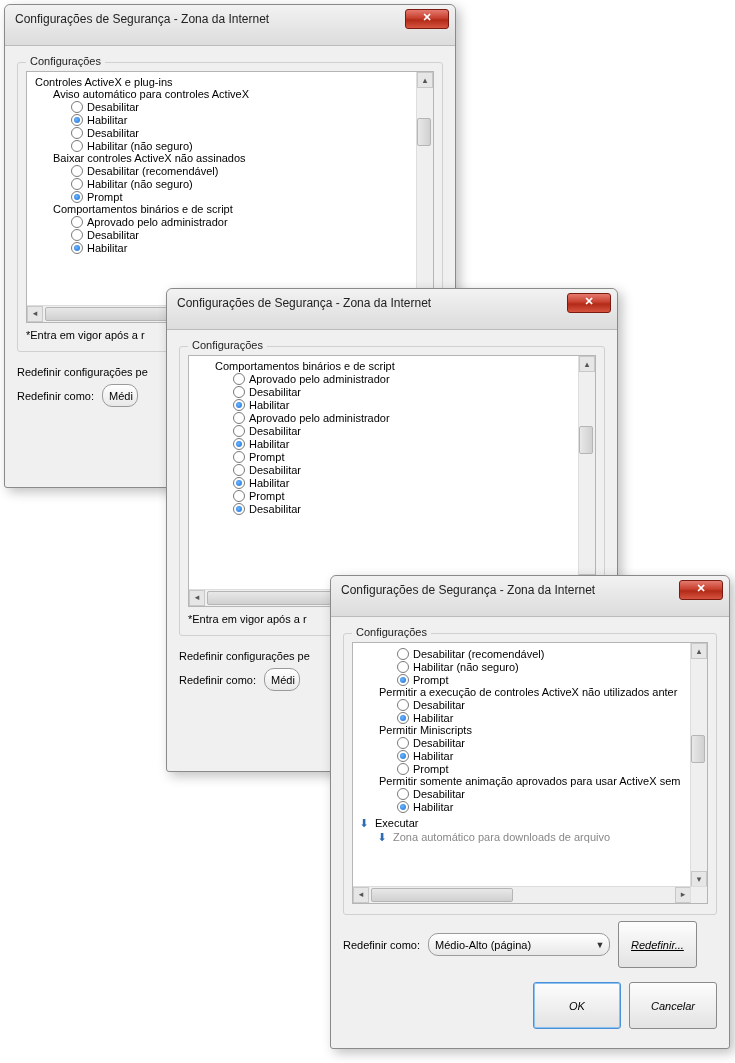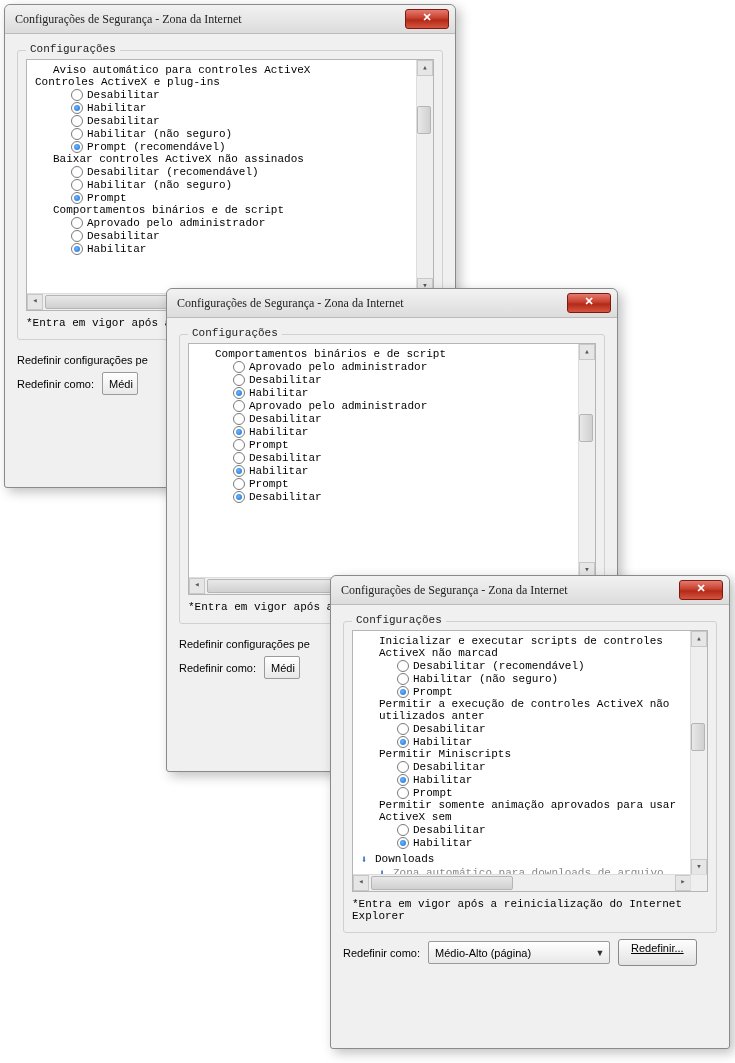--- a/index.html
+++ b/index.html
@@ -21,22 +21,21 @@
     box-shadow: 4px 4px 12px rgba(0,0,0,0.25);
   }
   .titlebar {
     height: 28px;
     background: linear-gradient(to bottom,#f2f2f2,#dcdcdc);
     border-bottom: 1px solid #bbb;
     border-radius: 6px 6px 0 0;
     display:flex;
     align-items:center;
     justify-content:space-between;
-    padding: 0 6px 0 10px;
-    font-family: Liberation Serif, serif;
+    padding: 0 6px 12px 10px;
   }
   .titlebar .title {
     font-size: 12px;
     color:#222;
   }
   .close-btn {
     width: 42px;
     height: 18px;
     background: linear-gradient(to bottom,#e47a6f,#c8402e 45%,#b22a18 55%,#d6543f);
     border:1px solid #7b1a10;
@@ -51,21 +50,20 @@
   .body {
     padding: 10px 12px 12px 12px;
   }
   .group {
     border:1px solid #d0d0d0;
     border-radius:3px;
     padding: 8px 8px 10px 8px;
     position:relative;
     margin-top:6px;
     background:#f0f0f0;
-    font-family:Liberation Mono, monospace;
   }
   .group-title {
     position:absolute;
     top:-8px;
     left:8px;
     background:#f0f0f0;
     padding:0 4px;
     font-size:11px;
     color:#222;
   }
@@ -175,41 +173,43 @@
   .reset-controls {
     margin-top:6px;
     display:flex;
     align-items:center;
     gap:8px;
   }
   .combo {
     height:21px;
     background:linear-gradient(to bottom,#fff,#e8e8e8);
     border:1px solid #9a9a9a;
-    border-radius:2px;
+    border-radius:10px;
     display:flex;
     align-items:center;
     padding:0 4px 0 6px;
     gap:6px;
     cursor:pointer;
     min-width:170px;
     justify-content:space-between;
   }
   .combo .ddarrow {
     width:10px; text-align:center; color:#333; font-size:9px;
   }
   .btn {
     height:21px;
-    padding:2px 12px;
+    padding:12px 12px;
     background:linear-gradient(to bottom,#fdfdfd,#e3e3e3);
     border:1px solid #8a8a8a;
     border-radius:3px;
     font-size:11px;
     display:flex;
+    align-items:center;
     cursor:pointer;
+    font-style:italic;
   }
   .btn.focused {
     border:1px solid #4a90d9;
     box-shadow: 0 0 0 1px #8cc1f0 inset;
   }
   .btnrow {
     display:flex;
     justify-content:flex-end;
     gap:8px;
     margin-top:14px;
@@ -229,49 +229,45 @@
 <div class="dialog" style="left:4px; top:4px; width:450px; height:482px;">
   <div class="titlebar">
     <span class="title">Configurações de Segurança - Zona da Internet</span>
     <div class="close-btn"><span>✕</span></div>
   </div>
   <div class="body">
     <div class="group">
       <div class="group-title">Configurações</div>
       <div class="listbox">
         <div class="list-inner">
+          <div class="catrow lvl1">
+              <span class="caticon"></span>
+              <span>Controles ActiveX e plug-ins</span>
+            </div>
+
           <div class="catrow lvl2">
               <span class="caticon"></span>
               <span>Aviso automático para controles ActiveX</span>
             </div>
-
-          <div class="catrow lvl1">
-              <span class="caticon"></span>
-              <span>Controles ActiveX e plug-ins</span>
-            </div>
           <div class="opt" style="padding-left:40px">
               <span class="radio"></span>
               <span>Desabilitar</span>
             </div>
           <div class="opt" style="padding-left:40px">
               <span class="radio sel"></span>
               <span>Habilitar</span>
             </div>
 
           <div class="opt" style="padding-left:40px">
               <span class="radio"></span>
               <span>Desabilitar</span>
             </div>
           <div class="opt" style="padding-left:40px">
               <span class="radio"></span>
               <span>Habilitar (não seguro)</span>
-            </div>
-          <div class="opt" style="padding-left:40px">
-              <span class="radio sel"></span>
-              <span>Prompt (recomendável)</span>
             </div>
 
           <div class="catrow lvl2">
               <span class="caticon"></span>
               <span>Baixar controles ActiveX não assinados</span>
             </div>
           <div class="opt" style="padding-left:40px">
               <span class="radio"></span>
               <span>Desabilitar (recomendável)</span>
             </div>
@@ -418,24 +414,20 @@
 <div class="dialog" style="left:330px; top:575px; width:398px; height:472px;">
   <div class="titlebar">
     <span class="title">Configurações de Segurança - Zona da Internet</span>
     <div class="close-btn"><span>✕</span></div>
   </div>
   <div class="body">
     <div class="group">
       <div class="group-title">Configurações</div>
       <div class="listbox" style="height:260px">
         <div class="list-inner">
-          <div class="catrow lvl2">
-              <span class="caticon"></span>
-              <span>Inicializar e executar scripts de controles ActiveX não marcad</span>
-            </div>
           <div class="opt" style="padding-left:40px">
               <span class="radio"></span>
               <span>Desabilitar (recomendável)</span>
             </div>
           <div class="opt" style="padding-left:40px">
               <span class="radio"></span>
               <span>Habilitar (não seguro)</span>
             </div>
           <div class="opt" style="padding-left:40px">
               <span class="radio sel"></span>
@@ -480,47 +472,54 @@
               <span class="radio"></span>
               <span>Desabilitar</span>
             </div>
           <div class="opt" style="padding-left:40px">
               <span class="radio sel"></span>
               <span>Habilitar</span>
             </div>
 
           <div class="catrow lvl1" style="margin-top:3px">
               <span class="dlicon">⬇</span>
-              <span>Downloads</span>
+              <span>Executar</span>
             </div>
           <div class="catrow lvl2" style="color:#888">
               <span class="dlicon">⬇</span>
               <span>Zona automático para downloads de arquivo</span>
             </div>
         </div>
         <div class="vscroll">
           <div class="arrow">▴</div>
           <div class="thumb" style="top:92px; height:28px;"></div>
           <div class="arrow" style="position:absolute;bottom:0;left:0;right:0">▾</div>
         </div>
         <div class="hscroll">
           <div class="harrow">◂</div>
           <div class="htrack">
               <div class="hthumb" style="width:140px"></div>
             </div>
           <div class="harrow">▸</div>
         </div>
         <div class="corner"></div>
       </div>
-      <div class="note">*Entra em vigor após a reinicialização do Internet Explorer</div>
     </div>
     <div class="reset-controls">
       <span>Redefinir como:</span>
       <div class="combo">
         <span>Médio-Alto (página)</span>
         <span class="ddarrow">▼</span>
       </div>
       <div class="btn">
           <span style="text-decoration:underline">Redefinir...</span>
         </div>
     </div>
+    <div class="btnrow">
+      <div class="btn focused" style="min-width:62px;justify-content:center">
+          <span>OK</span>
+        </div>
+      <div class="btn" style="min-width:62px;justify-content:center">
+          <span>Cancelar</span>
+        </div>
+    </div>
   </div>
 </div>
 
 </body></html>

